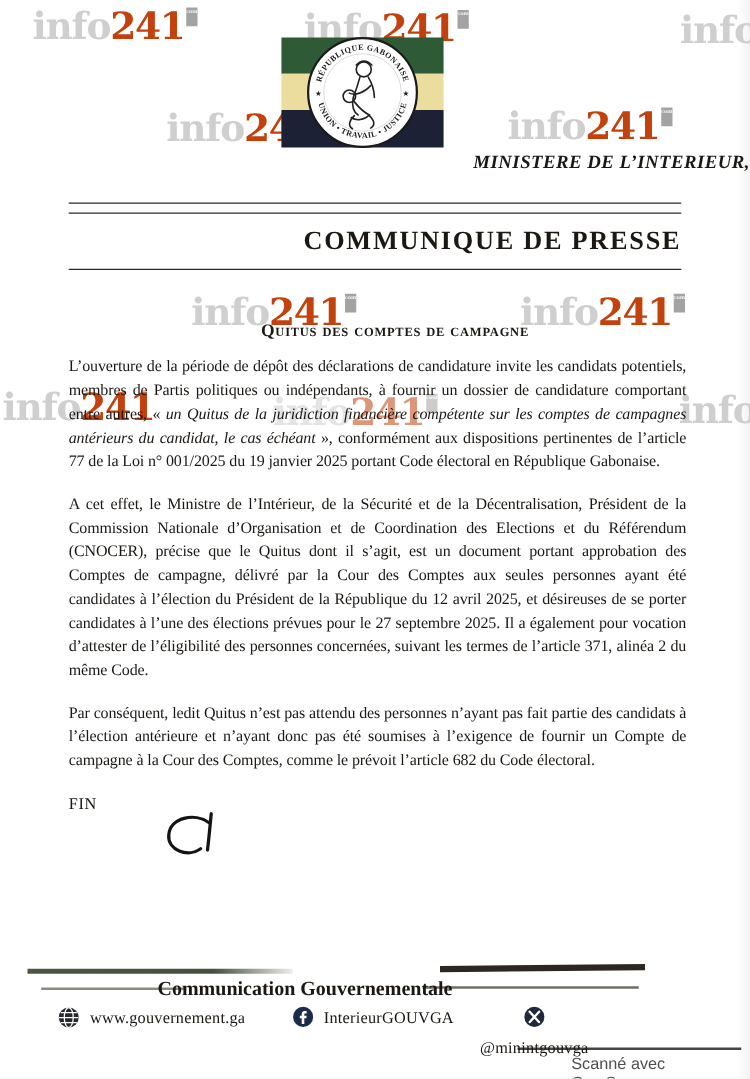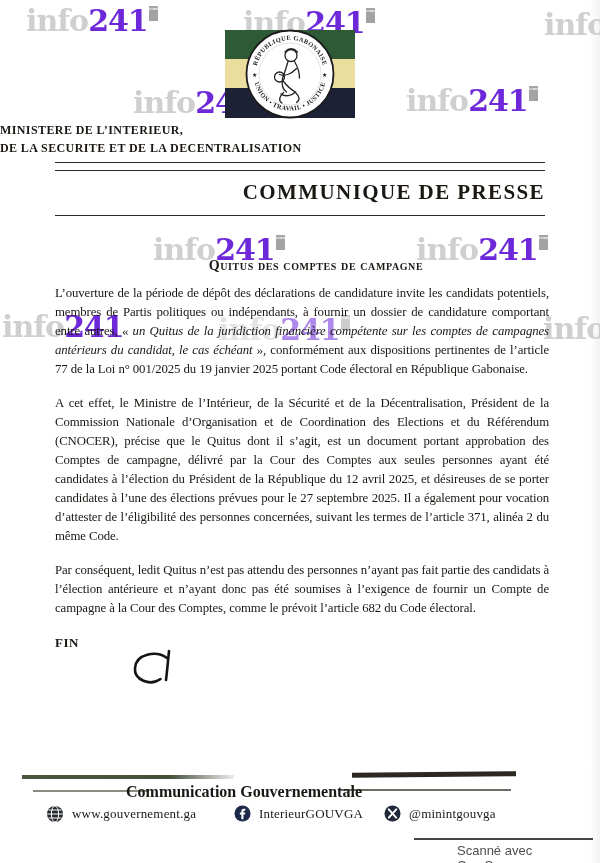--- a/index.html
+++ b/index.html
@@ -10,32 +10,32 @@
   }
   .edge-shade{position:absolute;top:0;right:0;bottom:0;width:10px;
     background:linear-gradient(to left, rgba(0,0,0,0.05), rgba(0,0,0,0));pointer-events:none;}
 
   
   .wm{
     position:absolute;font-family:"DejaVu Serif", serif;font-weight:bold;
     font-size:30px;line-height:1;letter-spacing:-1px;white-space:nowrap;
     color:#cfcfcf;user-select:none;z-index:1;
   }
-  .wm .num{color:#6d28d9;}
+  .wm .num{color:#c2410c;}
   .wm .sup{
     display:inline-block;width:9px;height:15px;background:#a3a3a3;
     vertical-align:10px;margin-left:1px;color:#f2f2f2;font-size:4px;
     line-height:5px;overflow:hidden;text-align:center;letter-spacing:0;
   }
   .wm-faint{opacity:.55;}
 
   
   .emblem{position:absolute;left:225px;top:28px;z-index:2;}
-  .ministry{position:absolute;left:0;width:600px;top:121px;text-align:left;
-    font-weight:bold;font-size:12px;letter-spacing:.4px;line-height:18px;z-index:2;}
+  .ministry{position:absolute;left:0;width:600px;top:121px;text-align:right;
+    font-weight:bold;font-size:15px;letter-spacing:.4px;line-height:18px;z-index:2;font-style:italic;}
 
   
   .title-band{position:absolute;left:55px;width:490px;top:162px;z-index:2;}
   .rule{height:0;border-top:1.6px solid #2a2a2a;}
   .rule-gap{margin-top:7px;}
   .doc-title{
     text-align:right;font-weight:bold;font-size:21px;letter-spacing:1.4px;
     margin:9px 0 10px 0;
   }
 
@@ -43,40 +43,40 @@
   .subject{
     position:absolute;left:16px;width:600px;top:258px;text-align:center;
     font-weight:bold;font-size:14px;font-variant:small-caps;letter-spacing:.6px;z-index:2;
   }
   .body-text{
     position:absolute;left:55px;width:494px;top:284px;z-index:2;
     font-size:12.8px;line-height:19px;text-align:justify;letter-spacing:-.1px;
   }
   .body-text p{margin:0 0 15px 0;}
   .body-text em{font-style:italic;}
-  .fin{font-weight:bold;font-size:13px;margin-top:10px;letter-spacing:.5px;}
+  .fin{font-weight:normal;font-size:13px;margin-top:10px;letter-spacing:.5px;}
   .squiggle{position:absolute;left:122px;top:648px;z-index:2;}
 
   
   .bar-left{position:absolute;left:22px;top:775px;width:212px;height:4px;
     background:linear-gradient(90deg,#4b553f 0%,#46503c 70%,rgba(70,80,60,.1) 100%);}
   .bar-right{position:absolute;left:352px;top:772px;width:164px;height:5px;
     background:#2d2721;transform:rotate(-.5deg);}
   .thin-left{position:absolute;left:33px;top:790px;width:116px;height:2px;background:#8b8b84;}
   .thin-right{position:absolute;left:338px;top:789px;width:173px;height:2px;background:#6e6e67;}
   .footer-heading{
     position:absolute;left:244px;top:783px;transform:translateX(-50%);
     font-weight:bold;font-size:16px;white-space:nowrap;z-index:2;
   }
   .footer-links{position:absolute;left:0;top:804px;width:600px;height:24px;z-index:2;}
   .flink{position:absolute;display:flex;align-items:center;gap:8px;}
   .flink .lbl{font-size:13px;letter-spacing:.2px;}
   .fl-web{left:46px;top:1px;}
   .fl-fb{left:234px;top:1px;}
-  .fl-x{left:384px;top:1px;}
+  .fl-x{left:384px;top:1px;flex-direction:column;}
 
   .scan-line{position:absolute;left:414px;top:838px;width:179px;height:2px;background:#454545;}
   .scan-note{
     position:absolute;left:457px;top:843px;
     font-family:"Liberation Sans", sans-serif;font-size:13px;color:#4e4e4e;z-index:2;
   }
 </style>
 </head>
 <body>
 
@@ -122,21 +122,20 @@
         <circle cx="54.5" cy="49" r="5"></circle>
         <path d="M 58.5,53.5 C 62.5,58.5 66.5,62 70.5,64 C 66.5,68 60,69 56,66"></path>
         <path d="M 58.5,64.5 C 54.5,68.5 53,72.5 57,75"></path>
         <path d="M 70.5,64.5 C 74.5,68.5 75.5,72 71.5,74.5"></path>
       </g>
     </svg>
   </div>
 
   <div class="ministry">
     <div>MINISTERE DE L’INTERIEUR,</div>
-    <div>DE LA SECURITE ET DE LA DECENTRALISATION</div>
   </div>
 
   <div class="title-band">
     <div class="rule"></div>
     <div class="rule rule-gap"></div>
     <div class="doc-title">COMMUNIQUE DE PRESSE</div>
     <div class="rule"></div>
   </div>
 
   <div class="subject">Quitus des comptes de campagne</div>

